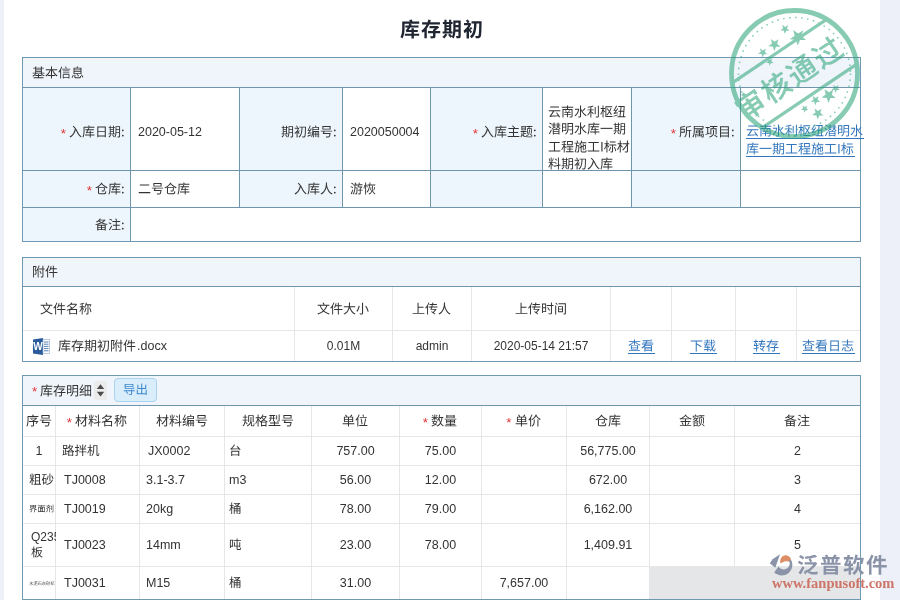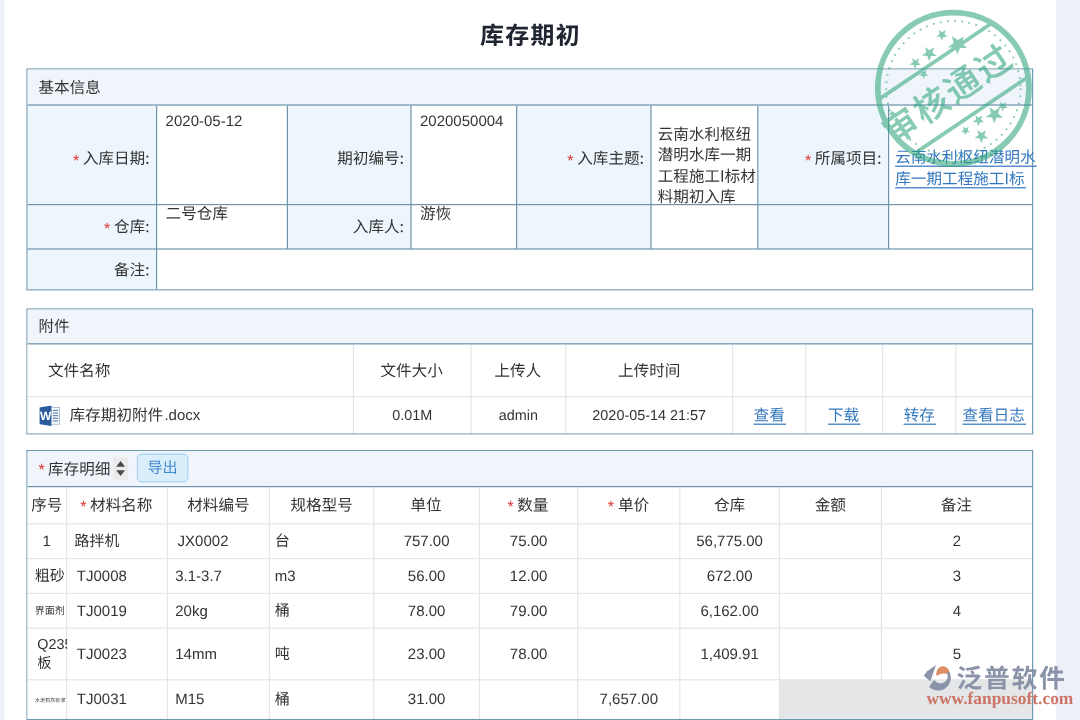--- a/index.html
+++ b/index.html
@@ -4,21 +4,21 @@
 html,body{width:900px;height:600px;overflow:hidden}
 body{position:relative;background:#fff;font-family:"Liberation Sans",sans-serif}
 .gl{position:absolute;left:0;top:0;width:4px;height:600px;background:#edf0f9}
 .gr{position:absolute;left:880px;top:0;width:20px;height:600px;background:#edf0f9}
 .abs{position:absolute}
 .box{position:absolute;border:1px solid #6f99b3}
 .bar{height:29px;background:#f0f5fb;border-bottom:1px solid #6e95ac;display:flex;align-items:center;padding-left:9px;position:relative}
 .grid{display:grid;gap:1px;background:#6e95ac}
 .gry{background:#e4e6e7}
 .lb{background:#edf6fc;display:flex;align-items:center;justify-content:flex-end;padding-right:4px}
-.vl{background:#fff;display:flex;padding-left:7px}
+.vl{background:#fff;display:flex;align-items:center;padding-left:7px}
 .wc{background:#fff;display:flex;align-items:center;justify-content:center}
 .wl{background:#fff;display:flex;align-items:center}
 .lt{font-size:12.5px;color:#333}
 .rq{color:#e03434;font-size:13.5px;margin-right:3px;margin-top:2px}
 .lk{border-bottom:1px solid #3176bd;display:inline-block}
 .pt6{padding-top:6px}
 </style></head><body>
 <div class="gl"></div>
 <div class="gr"></div>
 <div class="abs" style="left:400px;top:19px">

